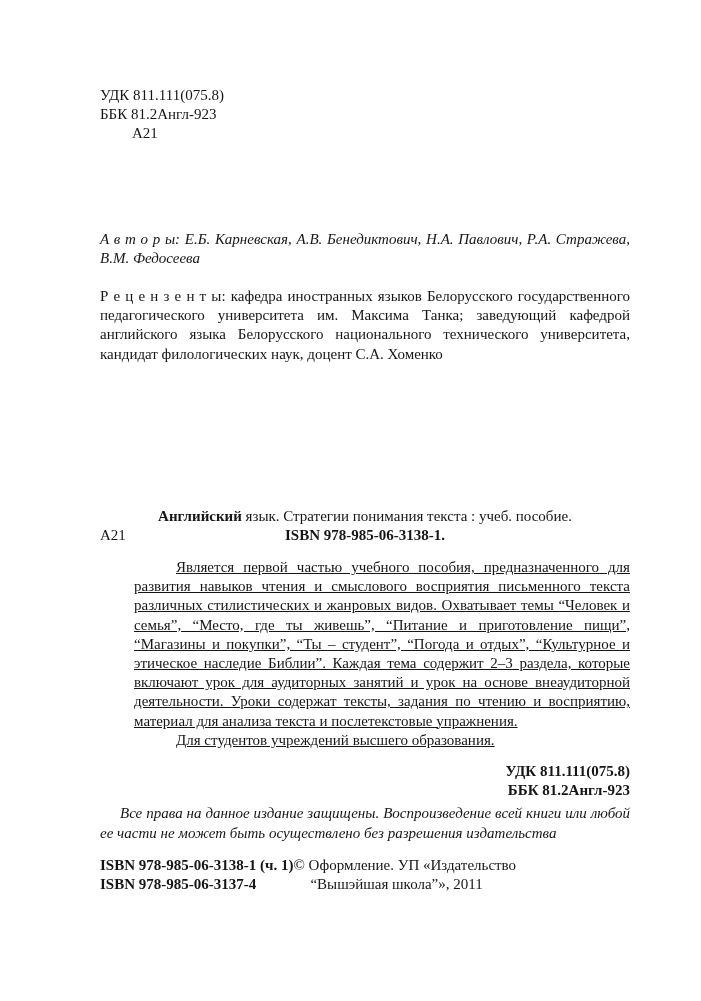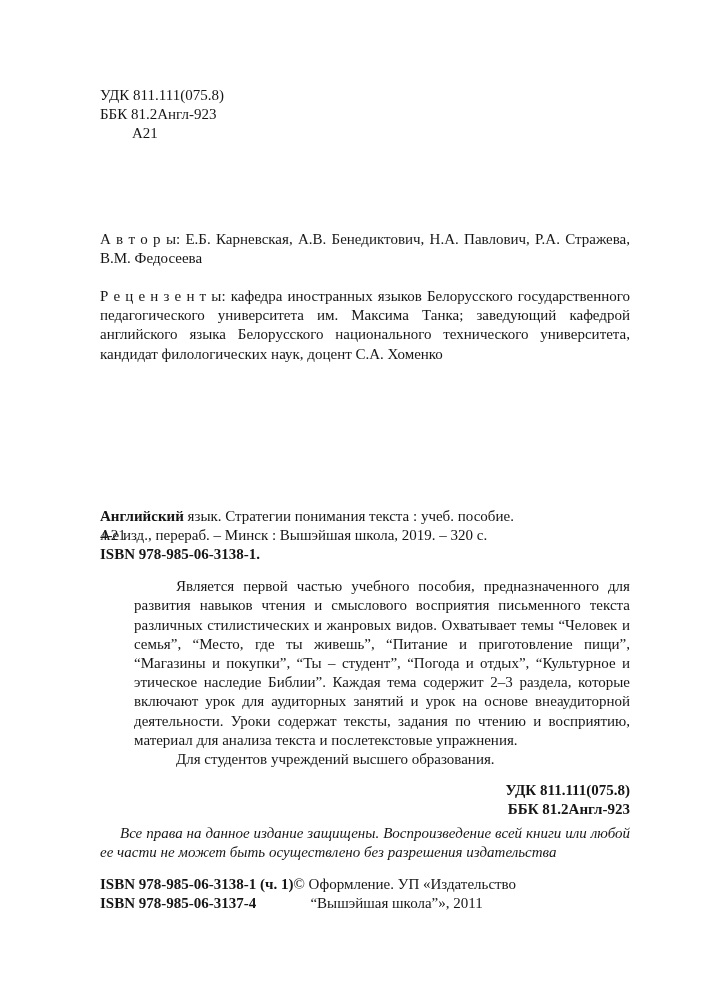--- a/index.html
+++ b/index.html
@@ -11,33 +11,33 @@
     box-sizing: border-box;
     padding: 86px 71px 0 100px;
     font-family: "Liberation Serif", serif;
     font-size: 15px;
     line-height: 1.28;
     color: #161616;
   }
   p { margin: 0; }
   .top-block { margin: 0; }
   .top-block .code-line { padding-left: 32px; }
-  .authors-block { margin-top: 86px; text-align: justify; }
+  .authors-block { margin-top: 86px; text-align: justify; font-style: italic; }
   .reviewers-block { margin-top: 19px; text-align: justify; }
   .italic { }
   .bold { font-weight: bold; }
   .catalog-block { position: relative; margin-top: 143px; }
   .catalog-code {
     position: absolute;
     left: 0;
     top: 19px;
   }
-  .catalog-text { }
+  .catalog-text { text-align: center; }
   .annotation-block { margin-top: 13px; margin-left: 34px; text-align: justify; }
-  .annotation-block p { text-indent: 42px; }
+  .annotation-block p { text-indent: 42px; text-decoration: underline; }
   .codes-bottom { margin-top: 12px; text-align: right; font-weight: bold; }
   .rights-block { margin-top: 4px; text-align: justify; font-style: italic; }
   .rights-block p { text-indent: 20px; }
   .footer-block {
     margin-top: 13px;
     display: flex;
     align-items: flex-start;
   }
   .footer-left { font-weight: bold; }
   .footer-right { text-align: left; }
@@ -59,21 +59,20 @@
   </div>
 
   <div class="reviewers-block">
     <p><span>Р е ц е н з е н т ы:</span><span> кафедра иностранных языков Белорусского государственного педагогического университета им. Максима Танка; заведующий кафедрой английского языка Белорусского национального технического университета, кандидат филологических наук, доцент </span><span class="italic">С.А. Хоменко</span></p>
   </div>
 
   <div class="catalog-block">
     <span class="catalog-code">А21</span>
     <div class="catalog-text">
       <p><span class="bold">Английский</span><span> язык. Стратегии понимания текста : учеб. пособие.</span></p>
-      <p>4-е изд., перераб. – Минск : Вышэйшая школа, 2019. – 320 с.</p>
       <p class="bold">ISBN 978-985-06-3138-1.</p>
     </div>
   </div>
 
   <div class="annotation-block">
     <p>Является первой частью учебного пособия, предназначенного для развития навыков чтения и смыслового восприятия письменного текста различных стилистических и жанровых видов. Охватывает темы “Человек и семья”, “Место, где ты живешь”, “Питание и приготовление пищи”, “Магазины и покупки”, “Ты – студент”, “Погода и отдых”, “Культурное и этическое наследие Библии”. Каждая тема содержит 2–3 раздела, которые включают урок для аудиторных занятий и урок на основе внеаудиторной деятельности. Уроки содержат тексты, задания по чтению и восприятию, материал для анализа текста и послетекстовые упражнения.</p>
     <p>Для студентов учреждений высшего образования.</p>
   </div>
 
   <div class="codes-bottom">

